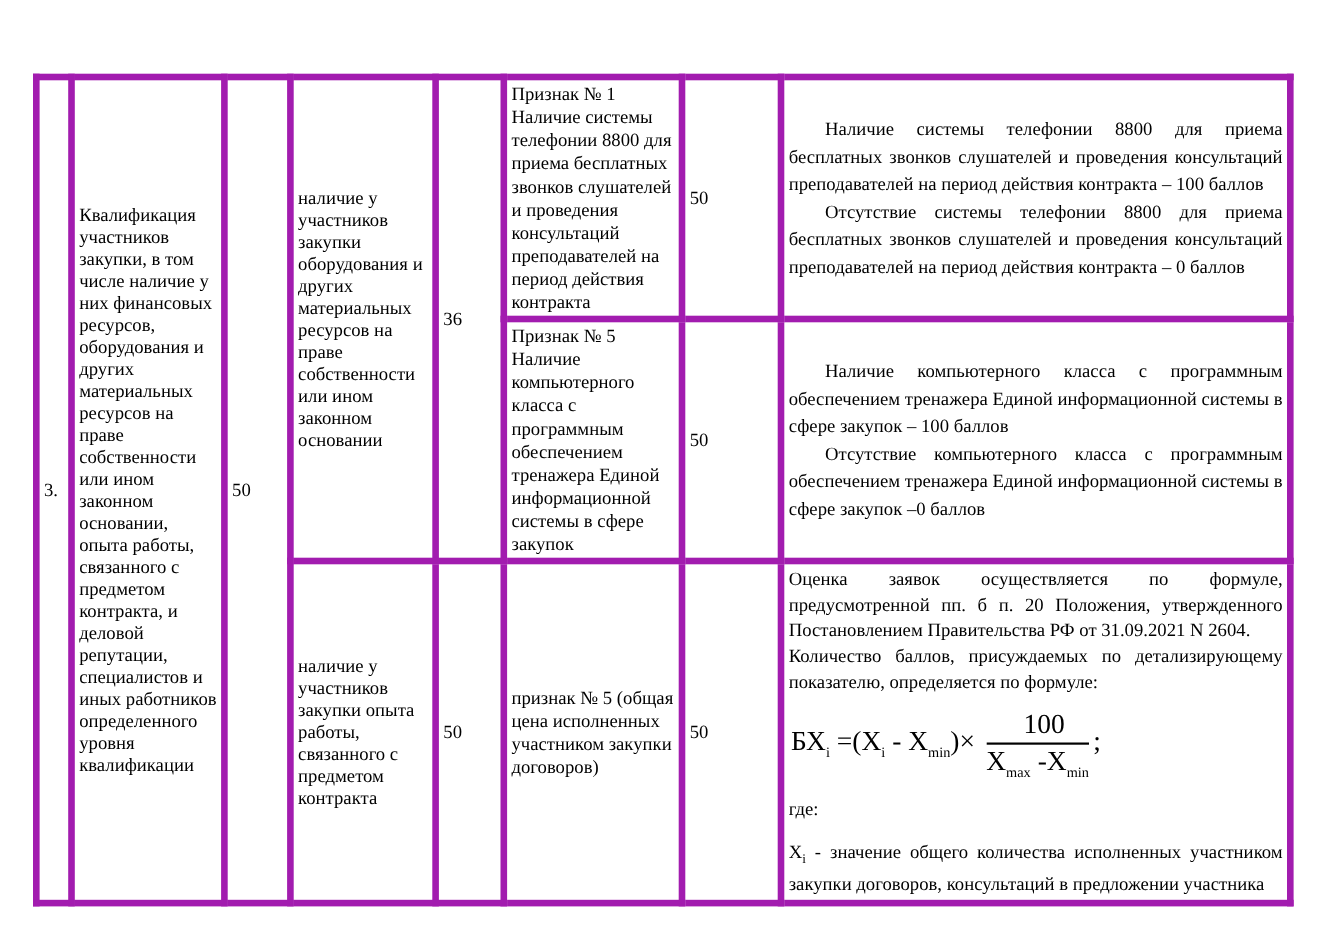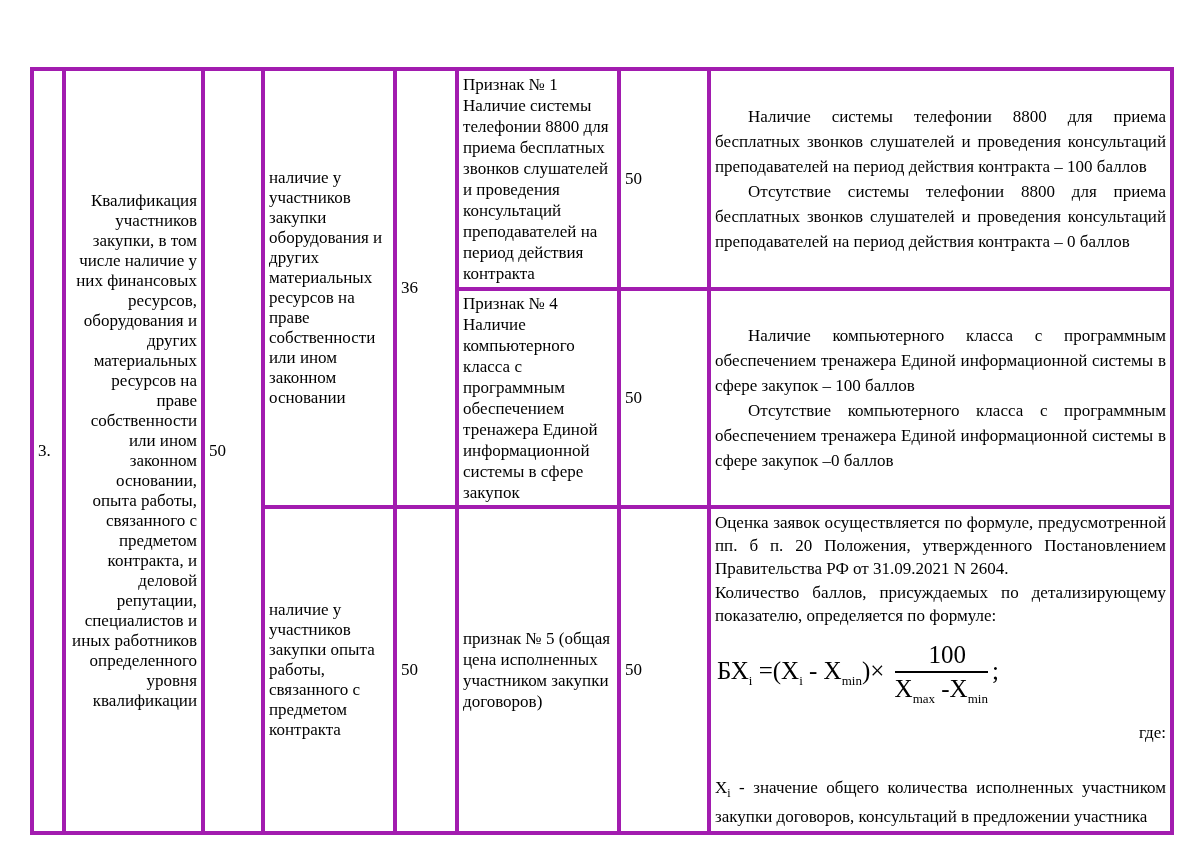--- a/index.html
+++ b/index.html
@@ -11,44 +11,44 @@
     overflow:hidden;
   }
   .page{position:relative;width:1200px;height:845px;background:#fff;}
   table.doc-table{
     position:absolute;left:30px;top:67px;
     width:1140px;
     border-collapse:collapse;
     table-layout:fixed;
   }
   table.doc-table td{
-    border:4px solid #a21caf;
+    border:6px solid #a21caf;
     padding:2px 4px;
     font-size:17px;
     vertical-align:middle;
     overflow:hidden;
   }
   tr.r1{height:220px;}
   tr.r2{height:207px;}
   tr.r3{height:287px;}
 
   td.c-num{vertical-align:bottom;padding-bottom:34px;text-align:left;padding-left:3px;}
   td.c-crit{line-height:20px;}
-  td.c-crit p{margin:0;text-align:right;}
+  td.c-crit p{margin:0;}
   td.c-sub{line-height:20px;}
   td.c-sub p{margin:0;}
   td.c-center{text-align:left;}
   td.c-feat{line-height:21px;vertical-align:middle;}
   td.c-feat .feat-line{margin:0;}
   td.c-desc{line-height:25px;padding:2px 6px;}
   td.c-desc p{margin:0;text-align:justify;}
   td.c-desc p.ind{text-indent:33px;}
   td.c-desc3{vertical-align:top;line-height:23px;padding-top:6px;}
   td.c-desc3 p{margin:0 0 1px 0;text-align:justify;}
-  td.c-desc3 p.where{margin-top:16px;margin-bottom:32px;text-align:right;}
+  td.c-desc3 p.where{margin-top:16px;margin-bottom:16px;text-align:left;}
 
   .formula{
     margin:14px 0 2px 2px;
     font-size:25px;
     white-space:nowrap;
     line-height:normal;
   }
   .formula sub{font-size:13px;line-height:1;}
   .frac{
     display:inline-block;
@@ -99,21 +99,21 @@
       <td class="c-center">
         <span>50</span>
       </td>
       <td class="c-desc">
         <p class="ind">Наличие системы телефонии 8800 для приема бесплатных звонков слушателей и проведения консультаций преподавателей на период действия контракта – 100 баллов</p>
         <p class="ind">Отсутствие системы телефонии 8800 для приема бесплатных звонков слушателей и проведения консультаций преподавателей на период действия контракта – 0 баллов</p>
       </td>
     </tr>
     <tr class="r2">
       <td class="c-feat">
-        <div class="feat-line">Признак № 4</div>
+        <div class="feat-line">Признак № 5</div>
         <div class="feat-line">Наличие компьютерного класса с программным обеспечением тренажера Единой информационной системы в сфере закупок</div>
       </td>
       <td class="c-center">
         <span>50</span>
       </td>
       <td class="c-desc">
         <p class="ind">Наличие компьютерного класса с программным обеспечением тренажера Единой информационной системы в сфере закупок – 100 баллов</p>
         <p class="ind">Отсутствие компьютерного класса с программным обеспечением тренажера Единой информационной системы в сфере закупок –0 баллов</p>
       </td>
     </tr>

